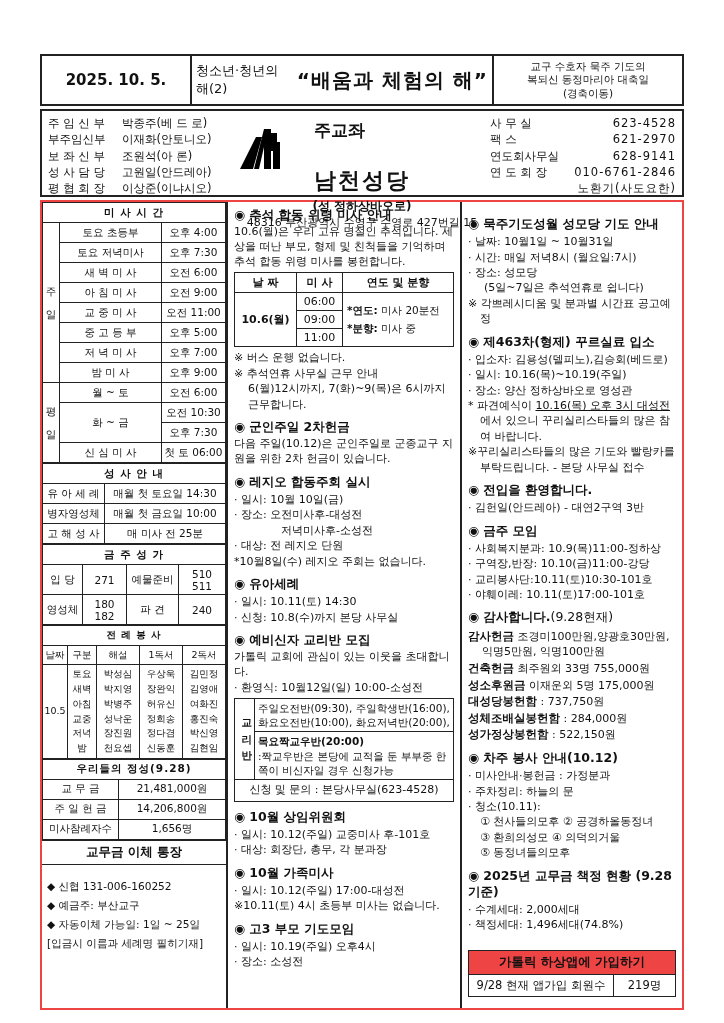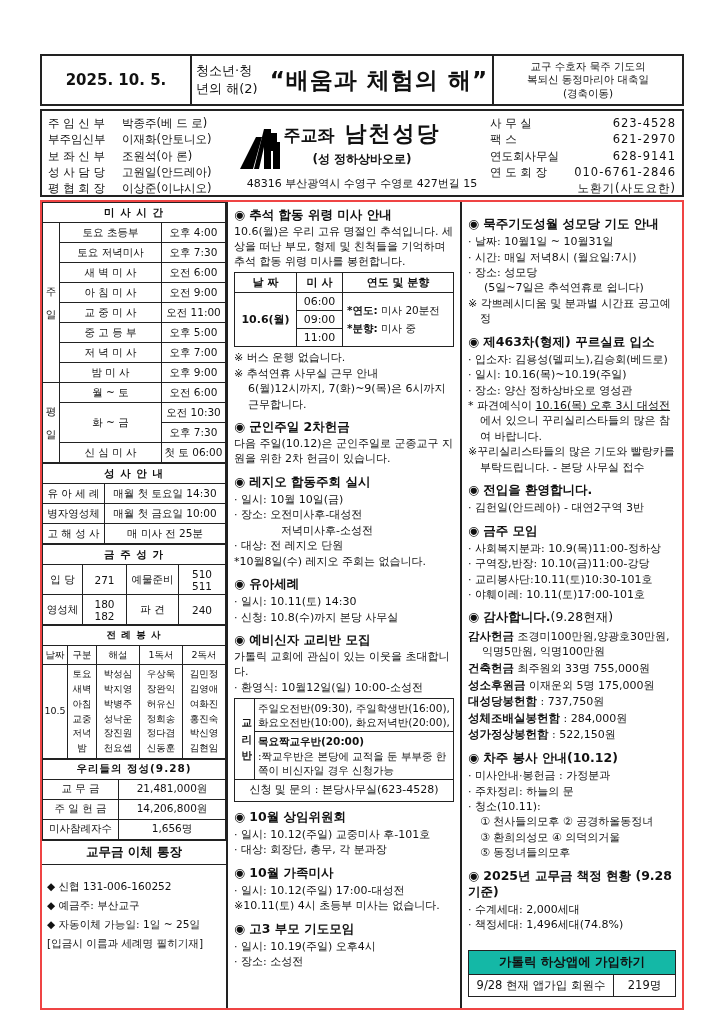--- a/index.html
+++ b/index.html
@@ -4,30 +4,30 @@
 <style>
   html,body{margin:0;padding:0;background:#fff;}
   body{width:724px;height:1023px;font-family:"DejaVu Sans","Liberation Sans",sans-serif;color:#111;}
   *{box-sizing:border-box;}
   .page{width:724px;height:1023px;padding:54px 40px 0 40px;overflow:hidden;position:relative;}
   
   .titlebox{display:flex;border:2px solid #222;height:52px;}
   .tb-date{width:150px;border-right:2px solid #222;display:flex;align-items:center;justify-content:center;font-size:15px;font-weight:bold;}
   .tb-theme{flex:1;border-right:2px solid #222;display:flex;align-items:center;justify-content:center;gap:7px;padding:16px 4px;}
   .tb-theme .lbl{font-size:13px;}
-  .tb-theme .main{font-size:23px;font-weight:bold;letter-spacing:1px;white-space:nowrap;}
+  .tb-theme .main{font-size:20px;font-weight:bold;letter-spacing:1px;white-space:nowrap;}
   .tb-feast{width:188px;display:flex;align-items:center;justify-content:center;text-align:center;font-size:10.5px;line-height:1.3;white-space:pre-line;}
   
   .infobox{display:flex;border:2px solid #222;margin-top:3px;height:88px;padding:4px 6px;}
   .priests{width:178px;}
   .prow{display:flex;font-size:11.5px;line-height:1.42;white-space:nowrap;}
   .prole{width:74px;flex:none;}
   .center-id{flex:1;position:relative;display:flex;flex-direction:column;align-items:center;padding-left:8px;}
   .logo{position:absolute;left:14px;top:12px;}
-  .cname{margin-top:4px;display:flex;align-items:baseline;gap:10px;}
+  .cname{margin-top:4px;display:flex;align-items:baseline;gap:24px;flex-direction:column;}
   .cname .pre{font-size:17px;font-weight:bold;}
   .cname .nm{font-size:22px;font-weight:bold;letter-spacing:2px;}
   .patron{font-size:12px;font-weight:bold;margin-top:2px;}
   .addr{font-size:11px;margin-top:auto;white-space:nowrap;}
   .contacts{width:186px;}
   .crow{display:flex;font-size:11.5px;line-height:1.42;white-space:nowrap;}
   .clab{width:82px;flex:none;}
   .cval{letter-spacing:1px;margin-left:auto;}
   
   .bodybox{display:flex;border:2px solid #ef4444;margin-top:3px;height:810px;}
@@ -58,21 +58,21 @@
   .ctbl .notes div{margin:4px 0;}
   .ktbl{margin:3px 0;}
   .ktbl td{border:1px solid #222;font-size:10.5px;padding:2px 3px;text-align:left;line-height:1.35;}
   .ktbl .side{width:18px;text-align:right;font-weight:bold;word-break:break-all;line-height:1.6;padding:0 2px;}
   .ktbl .foot{text-align:center;font-size:11px;padding:3px 0;}
   .trow{font-size:11px;line-height:1.42;padding-left:14px;text-indent:-14px;}
   .trow b{font-size:11.5px;}
   .u{text-decoration:underline;}
   .app{margin-top:auto;margin-bottom:6px;}
   .atbl td{border:1.5px solid #222;font-size:11.5px;padding:3px 2px;text-align:center;}
-  .atbl .ah{font-weight:bold;font-size:12.5px;background:#14b8a6;}
+  .atbl .ah{font-weight:bold;font-size:12.5px;background:#ef4444;}
 </style>
 </head>
 <body>
 
 <div class="page">
 
   <div class="titlebox">
     <div class="tb-date">2025. 10. 5.</div>
     <div class="tb-theme">
       <span class="lbl">청소년·청년의 해(2)</span>

